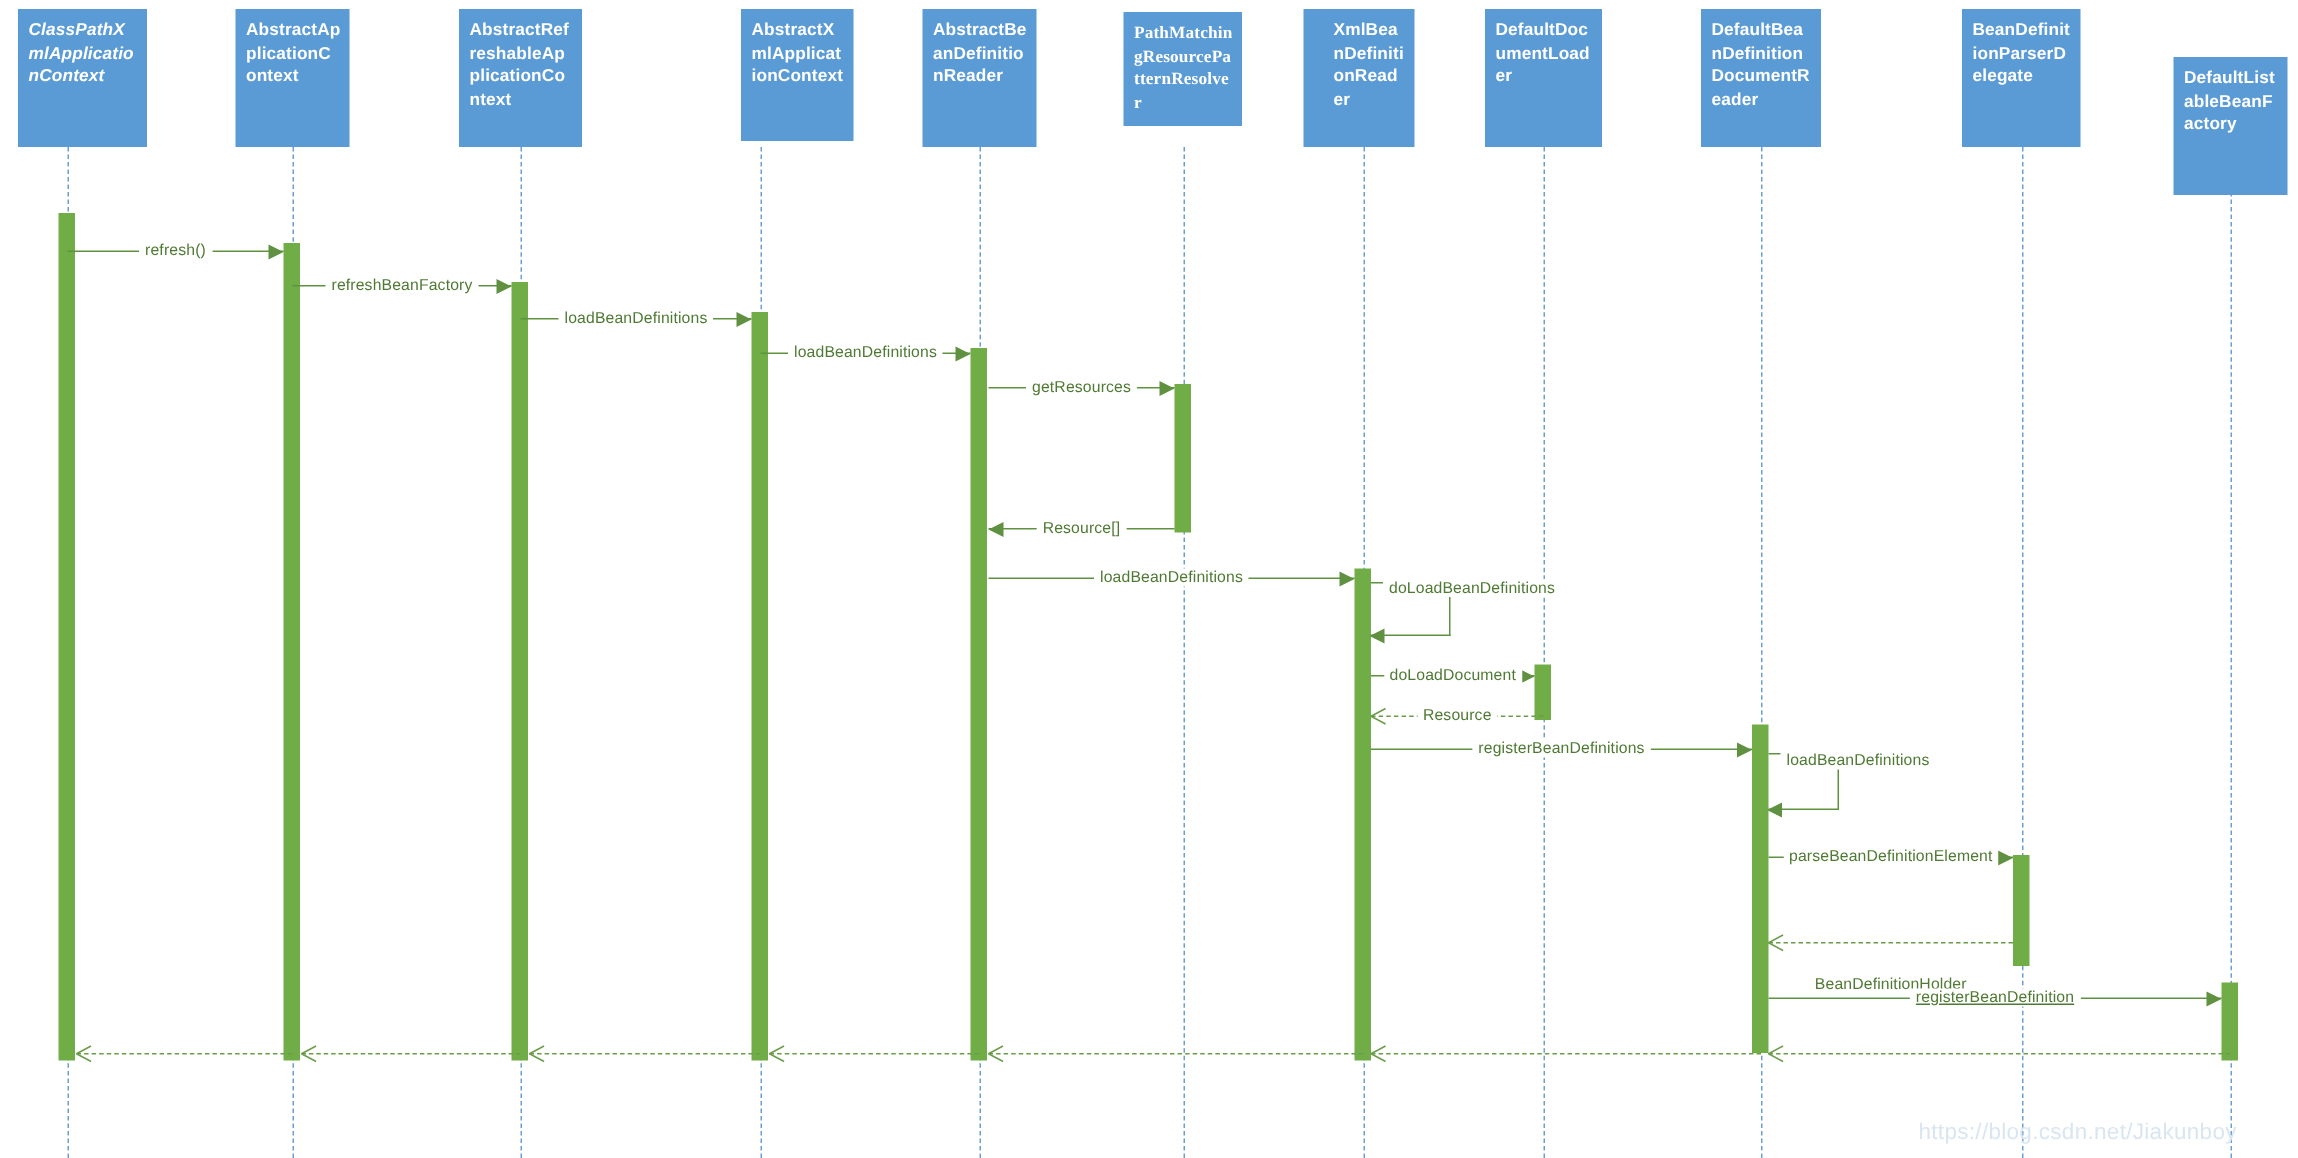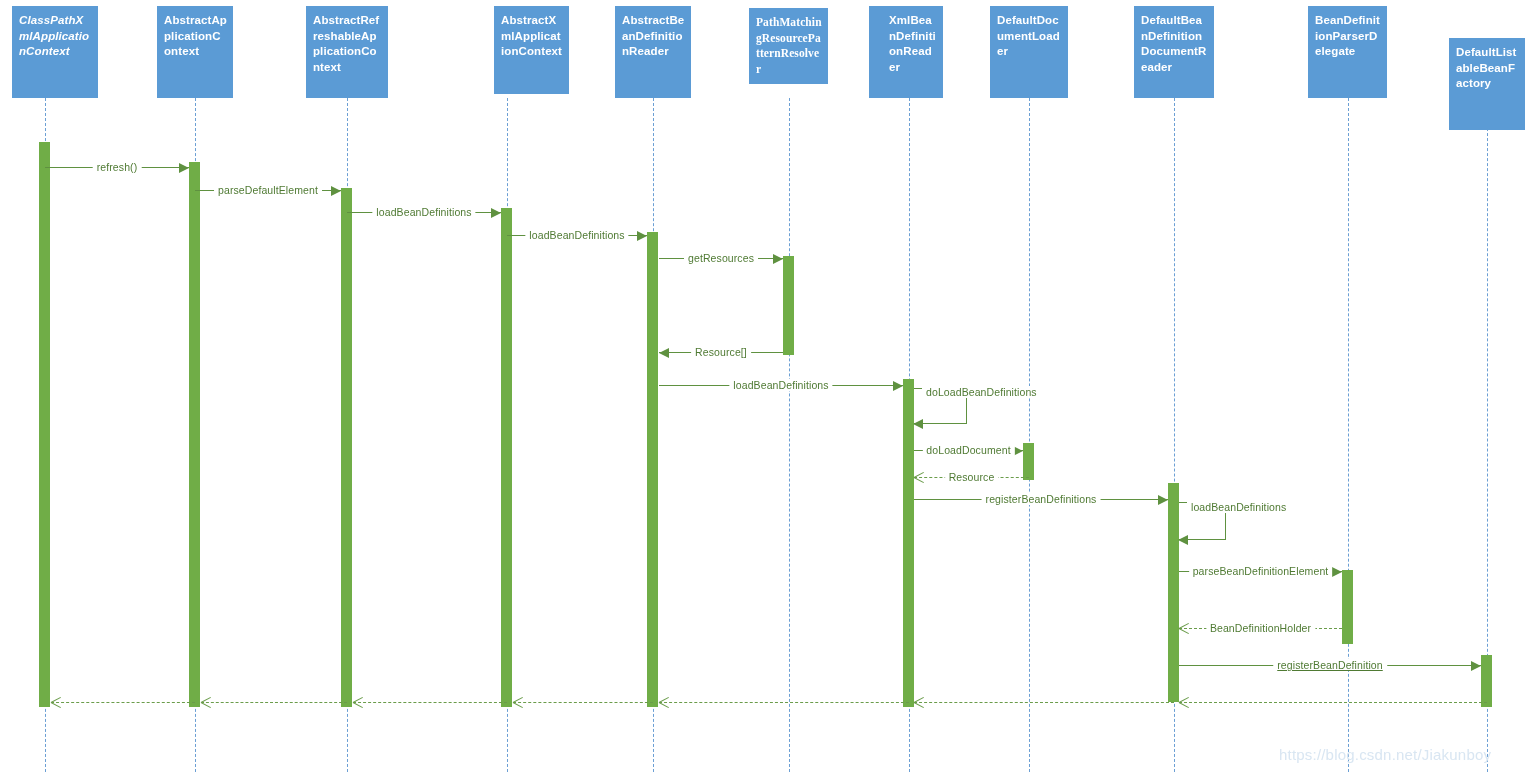--- a/index.html
+++ b/index.html
@@ -131,21 +131,21 @@
       <div class="activation" style="left: 1168px; top: 483px; height: 219px;"></div>
       <div class="activation" style="left: 1342px; top: 570px; height: 74px;"></div>
       <div class="activation" style="left: 1481px; top: 655px; height: 52px;"></div>
     </div>
   <div id="messages-layer">
       <div class="msg" style="left: 45px; top: 167px; width: 144px;"></div>
       <div class="arrowhead right" style="top: 162.7px; left: 179px;"></div>
       <div class="msg-label" style="left: 117px; top: 167px;">refresh()</div>
       <div class="msg" style="left: 195px; top: 190px; width: 146px;"></div>
       <div class="arrowhead right" style="top: 185.7px; left: 331px;"></div>
-      <div class="msg-label" style="left: 268px; top: 190px;">parseDefaultElement</div>
+      <div class="msg-label" style="left: 268px; top: 190px;">refreshBeanFactory</div>
       <div class="msg" style="left: 347px; top: 212px; width: 154px;"></div>
       <div class="arrowhead right" style="top: 207.7px; left: 491px;"></div>
       <div class="msg-label" style="left: 424px; top: 212px;">loadBeanDefinitions</div>
       <div class="msg" style="left: 507px; top: 235px; width: 140px;"></div>
       <div class="arrowhead right" style="top: 230.7px; left: 637px;"></div>
       <div class="msg-label" style="left: 577px; top: 235px;">loadBeanDefinitions</div>
       <div class="msg" style="left: 659px; top: 258px; width: 124px;"></div>
       <div class="arrowhead right" style="top: 253.7px; left: 773px;"></div>
       <div class="msg-label" style="left: 721px; top: 258px;">getResources</div>
       <div class="msg" style="left: 659px; top: 352px; width: 124px;"></div>
@@ -167,21 +167,21 @@
       <div class="arrowhead right" style="top: 494.7px; left: 1158px;"></div>
       <div class="msg-label" style="left: 1041px; top: 499px;">registerBeanDefinitions</div>
       <div class="selfcall" style="left: 1179px; top: 502px; width: 47px; height: 38px;"></div>
       <div class="arrowhead left" style="left: 1178px; top: 535px;"></div>
       <div class="msg-label" style="left: 1187px; top: 507px; transform: translate(0px, -50%);">loadBeanDefinitions</div>
       <div class="msg" style="left: 1179px; top: 571px; width: 163px;"></div>
       <div class="arrowhead right" style="top: 566.7px; left: 1332px;"></div>
       <div class="msg-label" style="left: 1260.5px; top: 571px;">parseBeanDefinitionElement</div>
       <div class="msg dashed" style="left: 1179px; top: 628px; width: 163px;"></div>
       <div class="arrow-open" style="top: 623px; left: 1179px;"></div>
-      <div class="msg-label" style="left: 1260.5px; top: 628px;">BeanDefinitionHolder</div>
+      <div class="msg-label" style="left: 1260.5px; top: 656px;">BeanDefinitionHolder</div>
       <div class="msg" style="left: 1179px; top: 665px; width: 302px;"></div>
       <div class="arrowhead right" style="top: 660.7px; left: 1471px;"></div>
       <div class="msg-label" style="left: 1330px; top: 665px; text-decoration: underline;">registerBeanDefinition</div>
       <div class="msg dashed" style="left: 1179px; top: 702px; width: 308px;"></div>
       <div class="arrow-open" style="top: 697px; left: 1179px;"></div>
       <div class="msg dashed" style="left: 914px; top: 702px; width: 260px;"></div>
       <div class="arrow-open" style="top: 697px; left: 914px;"></div>
       <div class="msg dashed" style="left: 659px; top: 702px; width: 250px;"></div>
       <div class="arrow-open" style="top: 697px; left: 659px;"></div>
       <div class="msg dashed" style="left: 513px; top: 702px; width: 140px;"></div>

